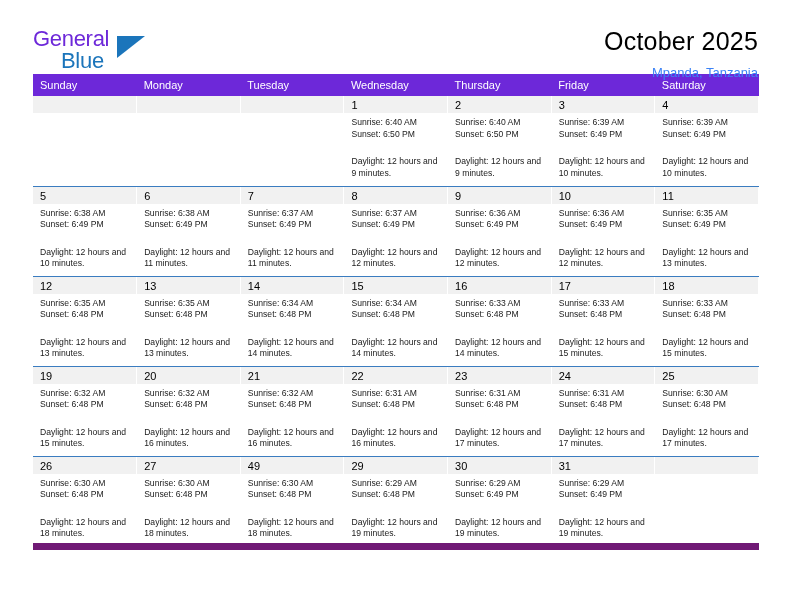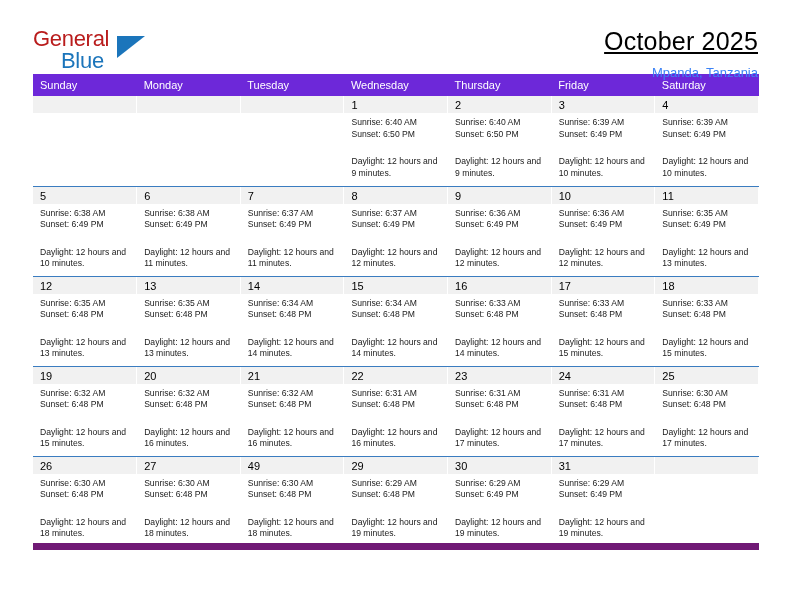--- a/index.html
+++ b/index.html
@@ -35,21 +35,21 @@
     width: 112px;
     height: 48px;
     line-height: 0;
   }
   .brand-general {
     position: absolute;
     left: 0;
     top: 0;
     font-size: 22px;
     letter-spacing: -0.3px;
-    color: #b91c1c;
+    color: #6d28d9;
     line-height: 26px;
     font-family: "Liberation Sans", sans-serif;
   }
   .brand-blue {
     position: absolute;
     left: 28px;
     top: 22px;
     font-size: 22px;
     letter-spacing: -0.3px;
     color: #1b75bb;
@@ -69,21 +69,20 @@
     text-align: right;
     padding-top: 0px;
   }
   .cal-title {
     font-size: 25px;
     color: #000000;
     line-height: 30px;
     font-weight: normal;
     margin: 0;
     letter-spacing: 0.2px;
-    text-decoration: underline;
   }
   .cal-subtitle {
     font-size: 13px;
     color: #3b82f6;
     line-height: 18px;
     margin: 8px 0 0 0;
     font-weight: normal;
   }
 
   

